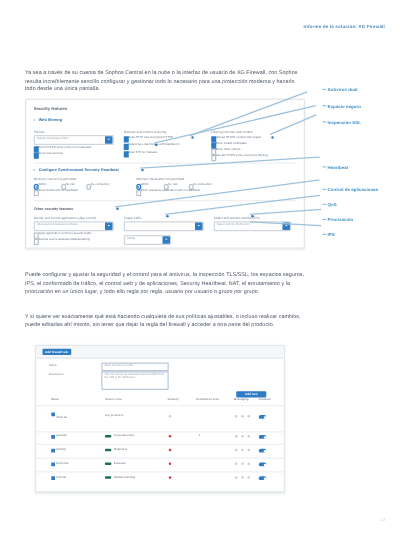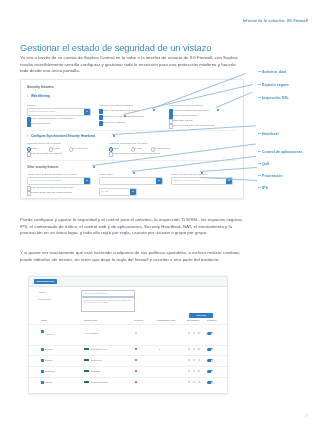--- a/index.html
+++ b/index.html
@@ -156,21 +156,20 @@
     font-size:3.2px;color:#c3ccd4;
   }
 </style>
 </head>
 <body>
 
 <div class="page">
 
   <div class="running-head">Informe de la solución: XG Firewall</div>
 
-  <h1 class="title">Gestionar el estado de seguridad de un vistazo</h1>
 
   <p class="para p1">Ya sea a través de su cuenta de Sophos Central en la nube o la interfaz de usuario de XG Firewall, con Sophos resulta increíblemente sencillo configurar y gestionar todo lo necesario para una protección moderna y hacerlo todo desde una única pantalla.</p>
 
   <div class="mock1">
 
     <div class="m1-title">Security features</div>
 
     <div class="sec-head" style="left:10px;top:14px;">Web filtering</div>
 
     <div class="col-lbl" style="left:6px;top:24px;">Policies</div>

